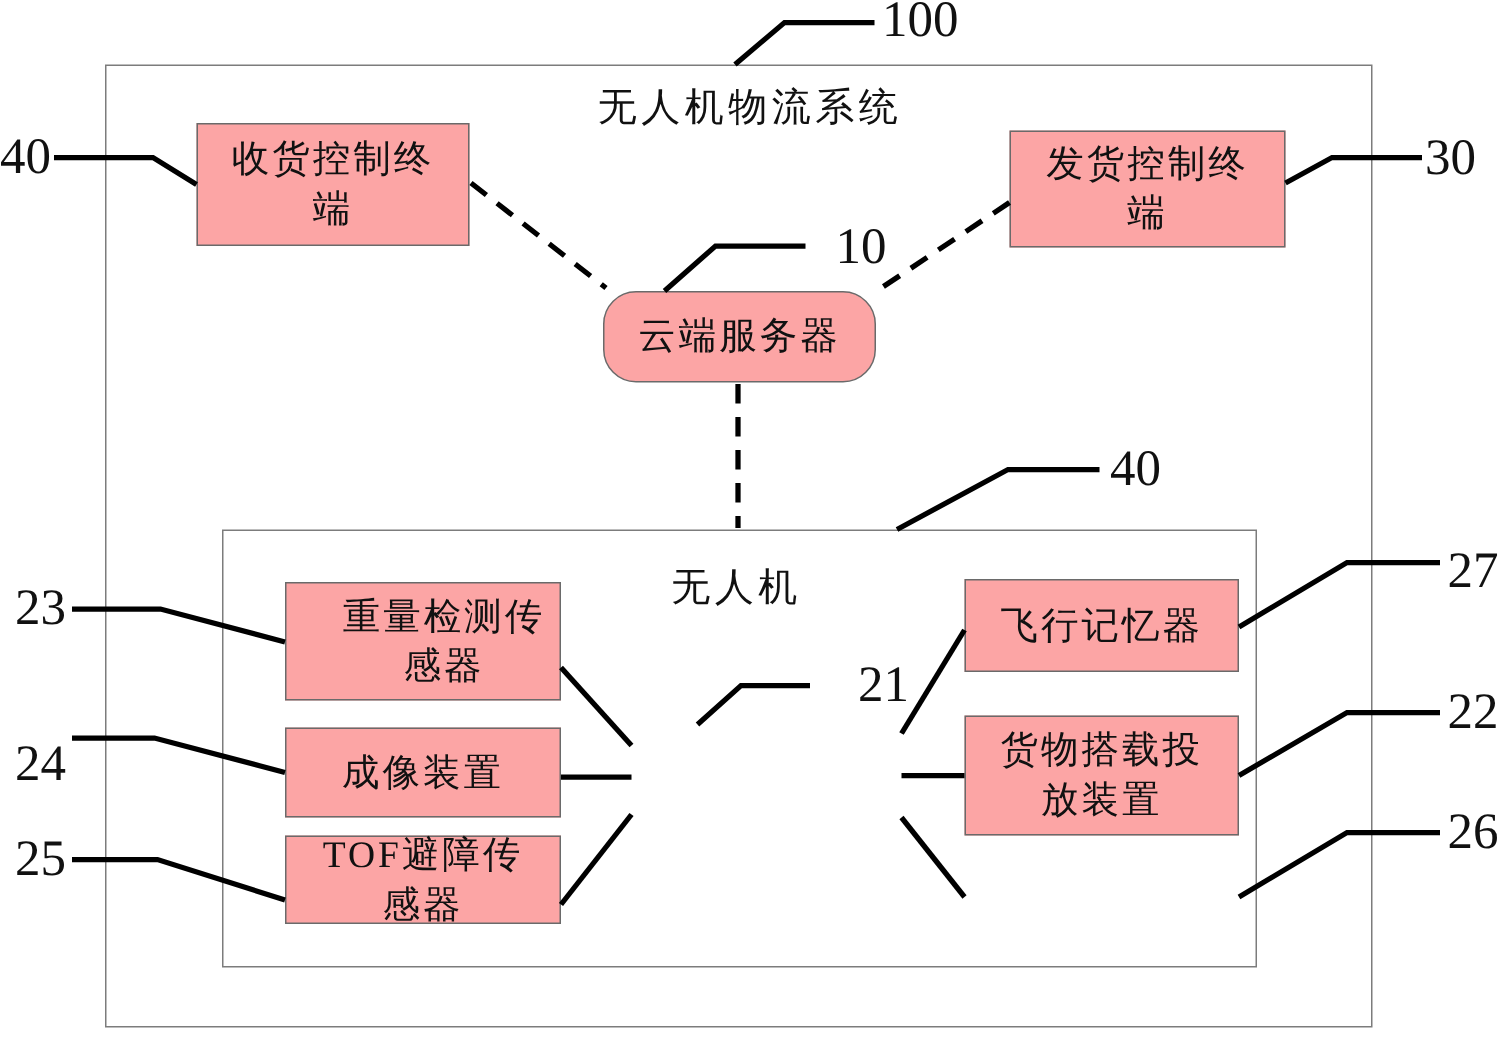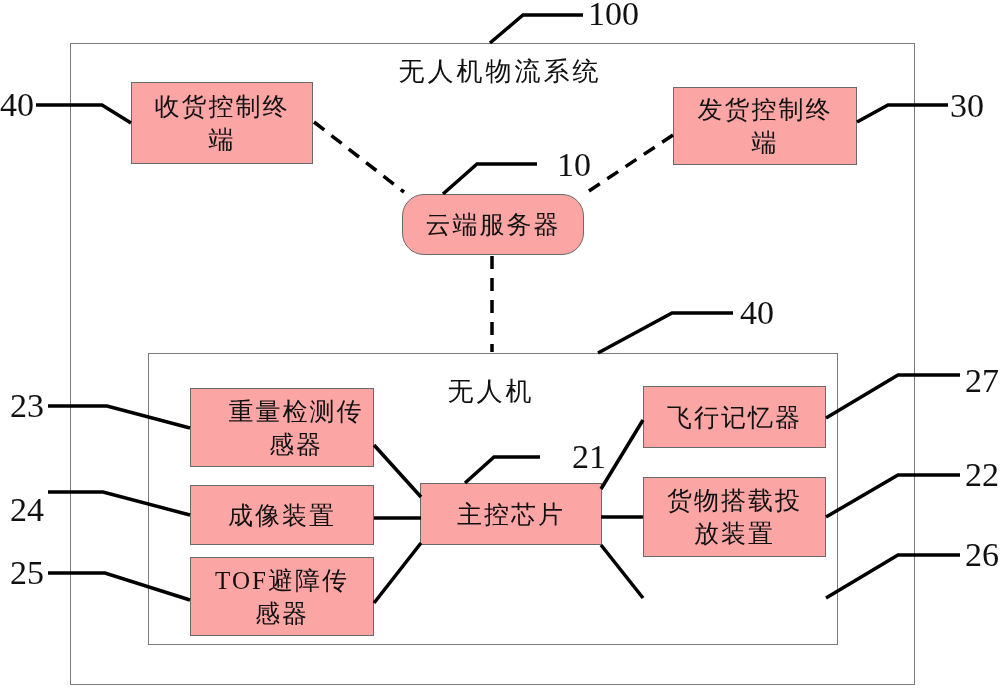--- a/index.html
+++ b/index.html
@@ -109,28 +109,25 @@
 
   <div class="box" style="left:190px;top:388px;width:184px;height:79px;padding-left:28px;">
     <span class="boxlabel">重量检测传
 感器</span>
   </div>
 
   <div class="box" style="left:190px;top:485px;width:184px;height:60px;">
     <span class="boxlabel">成像装置</span>
   </div>
 
-  <div class="box" style="left:190px;top:557px;width:184px;height:79px;">
+  <div class="box" style="left:190px;top:557px;width:184px;height:59px;">
     <span class="boxlabel">TOF避障传
 感器</span>
   </div>
 
-  <div class="box" style="left:420px;top:483px;width:182px;height:62px;">
-    <span class="boxlabel">主控芯片</span>
-  </div>
 
   <div class="box" style="left:643px;top:386px;width:183px;height:62px;">
     <span class="boxlabel">飞行记忆器</span>
   </div>
 
   <div class="box" style="left:643px;top:477px;width:183px;height:80px;">
     <span class="boxlabel">货物搭载投
 放装置</span>
   </div>
 

